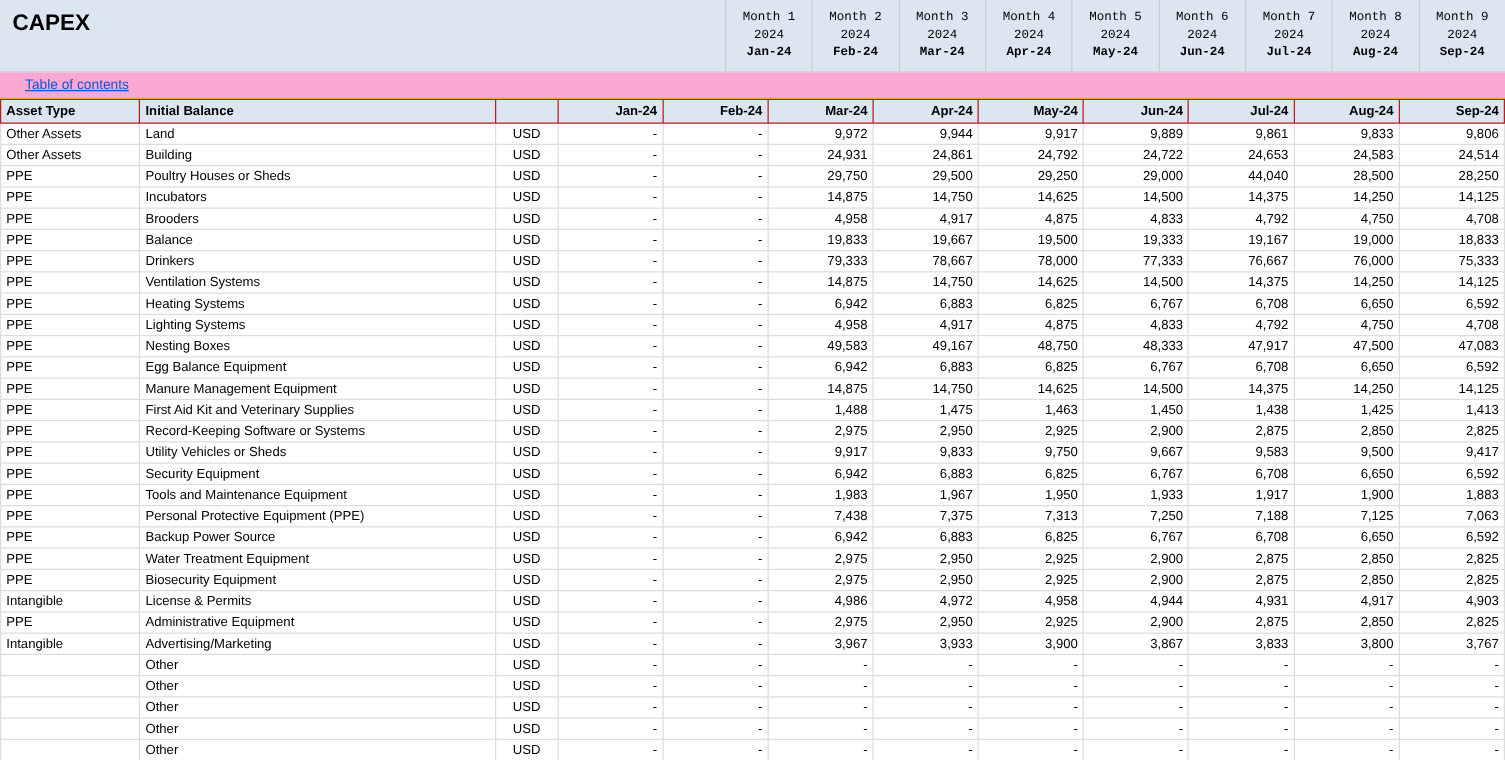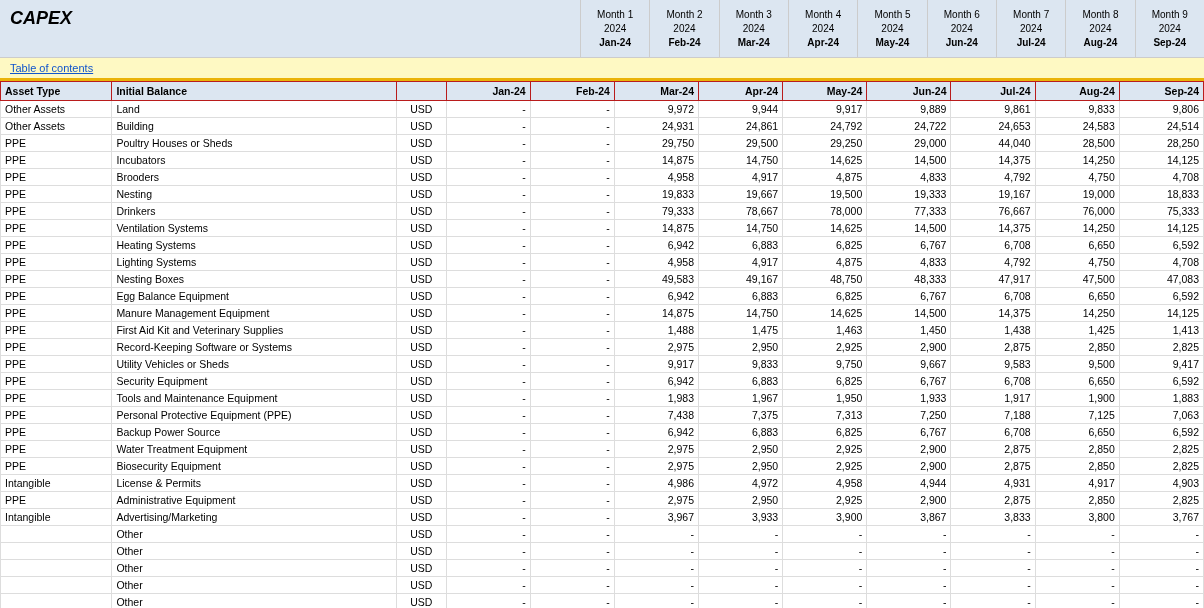--- a/index.html
+++ b/index.html
@@ -13,63 +13,63 @@
       border-bottom: 1px solid #ccc;
     }
     
     .left-panel-header {
       width: 580px;
       min-width: 580px;
       padding: 8px 10px;
       display: flex;
       flex-direction: column;
       justify-content: flex-start;
-      font-style: italic;
     }
     
     .capex-title {
       font-size: 18px;
       font-weight: bold;
       color: #000;
       margin-bottom: 20px;
     }
     
     .unit-label {
       text-align: right;
       font-weight: bold;
       font-size: 11px;
       padding-right: 4px;
     }
     
     .months-header {
       display: flex;
       flex: 1;
+      font-family: Liberation Mono, monospace;
     }
     
     .month-col-header {
       flex: 1;
       text-align: center;
       padding: 4px 2px;
       border-left: 1px solid #ccc;
       display: flex;
       flex-direction: column;
       justify-content: center;
       align-items: center;
       font-size: 10px;
       line-height: 1.4;
     }
     
     .month-col-header .month-label { font-weight: normal; }
     .month-col-header .year-label { font-weight: normal; }
     .month-col-header .date-label { font-weight: bold; }
     
     .toc-row {
-      padding: 4px 10px;
-      border-bottom: 3px solid #eab308;
-      background: #fef9c3;
+      padding: 4px 20px;
+      border-bottom: 1px solid #eab308;
+      background: #f9a8d4;
     }
     
     .toc-link {
       color: #1155cc;
       text-decoration: underline;
       cursor: pointer;
       font-size: 11px;
     }
     
     .table-wrapper {
@@ -261,21 +261,21 @@
             <td class="num">4,958</td>
             <td class="num">4,917</td>
             <td class="num">4,875</td>
             <td class="num">4,833</td>
             <td class="num">4,792</td>
             <td class="num">4,750</td>
             <td class="num">4,708</td>
           </tr>
           <tr>
             <td>PPE</td>
-            <td>Nesting</td>
+            <td>Balance</td>
             <td class="center">USD</td>
             <td class="num">-</td>
             <td class="num">-</td>
             <td class="num">19,833</td>
             <td class="num">19,667</td>
             <td class="num">19,500</td>
             <td class="num">19,333</td>
             <td class="num">19,167</td>
             <td class="num">19,000</td>
             <td class="num">18,833</td>

